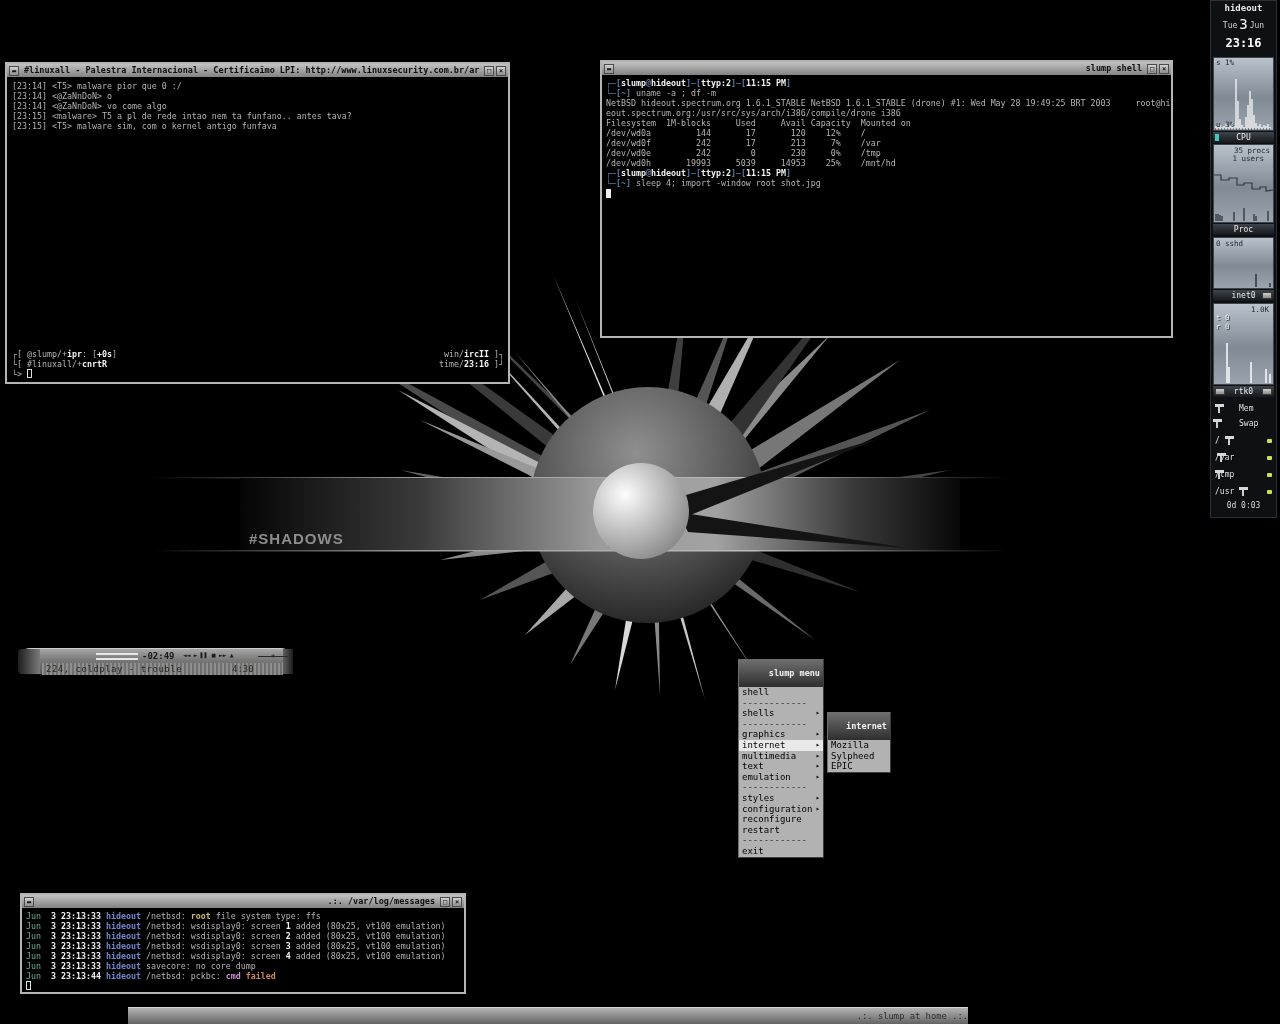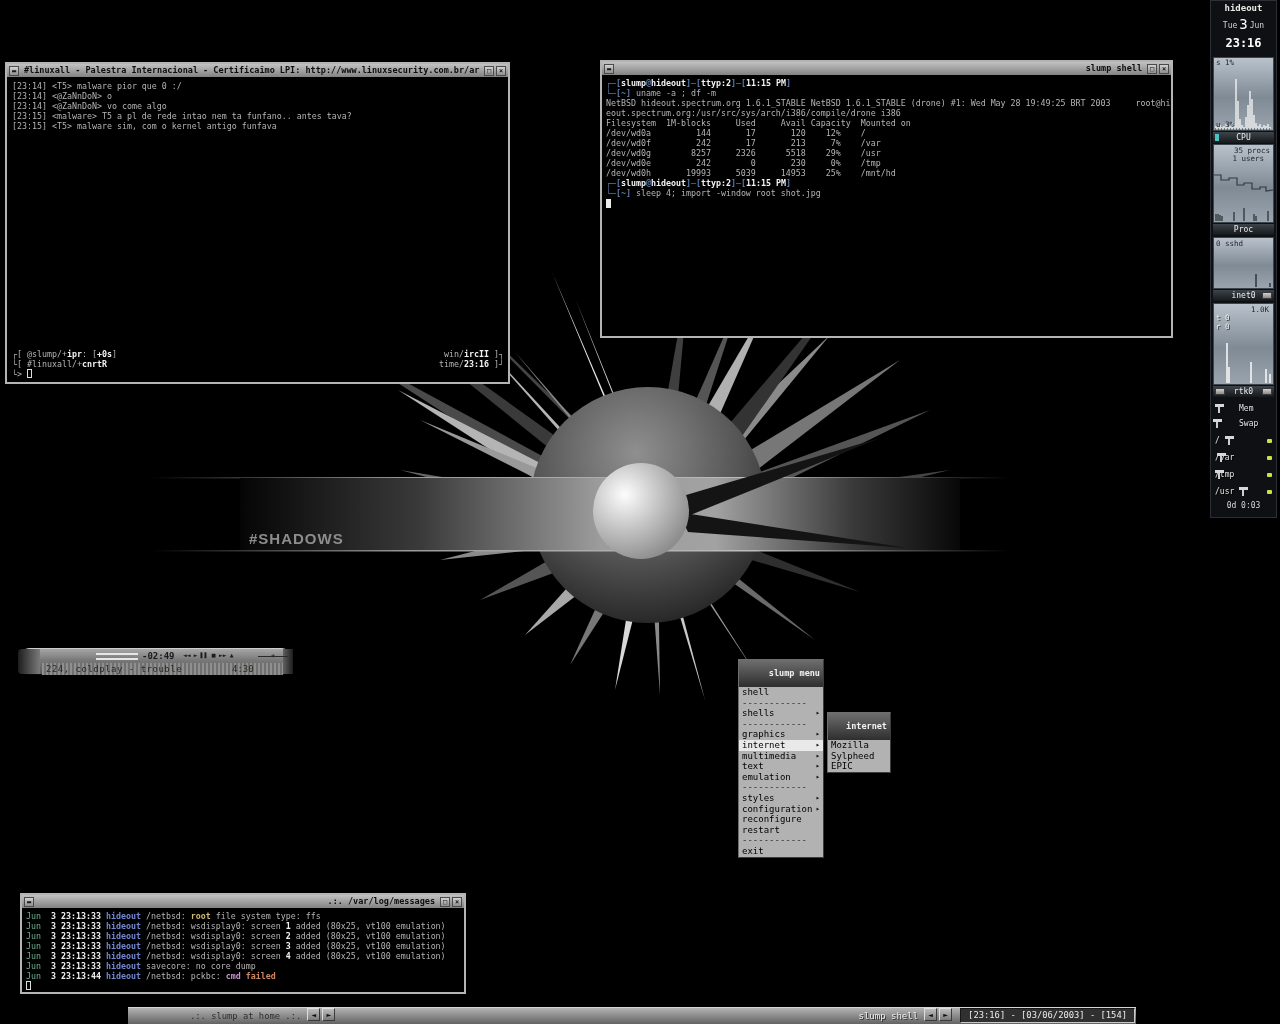--- a/index.html
+++ b/index.html
@@ -97,23 +97,23 @@
   .mon-row{position:absolute;left:4px;right:4px;height:12px;color:#e4e4e4;
            font:8px/12px "DejaVu Sans Mono",monospace;text-shadow:1px 1px 0 #000;}
   .krell{position:absolute;width:9px;height:9px;top:1px;}
   .krell:before{content:"";position:absolute;left:0;right:0;top:0;height:3px;background:#d8d8d8;}
   .krell:after{content:"";position:absolute;left:3px;top:3px;width:2px;height:6px;background:#cecece;}
   .led{position:absolute;right:0;top:4px;width:5px;height:4px;background:#c6e34a;border-radius:1px;}
   .mon-uptime{position:absolute;left:0;right:0;top:500px;text-align:center;color:#d6d6d6;
               font:8px/10px "DejaVu Sans Mono",monospace;}
   
   #taskbar{position:absolute;left:0;top:1007px;width:1280px;height:17px;background:#000;z-index:4;}
-  #taskbar .bar{position:absolute;left:128px;top:0;width:1008px;height:17px;
+  #taskbar .bar{position:absolute;left:128px;top:0;width:840px;height:17px;
                 background:linear-gradient(180deg,#b3b3b3,#636363);
-                border-top:1px solid #d6d6d6;box-sizing:border-box;display:flex;align-items:flex-start;}
+                border-top:1px solid #d6d6d6;box-sizing:border-box;display:flex;align-items:flex-end;flex-direction:column;}
   .ws-label{color:#2e2e2e;font:8.8px/16px "DejaVu Sans Mono",monospace;margin-left:62px;white-space:nowrap;}
   .tb-arrows{display:flex;gap:2px;margin-left:6px;}
   .arrow-btn{width:13px;height:13px;background:linear-gradient(180deg,#bdbdbd,#7c7c7c);
              border-top:1px solid #dedede;border-left:1px solid #dedede;
              border-right:1px solid #3a3a3a;border-bottom:1px solid #3a3a3a;box-sizing:border-box;
              display:flex;align-items:center;justify-content:center;
              font:6px/10px "DejaVu Sans",sans-serif;color:#101010;}
   .bar-fill{flex:1;}
   .task-label{color:#f0f0f0;text-shadow:1px 1px 0 #2d2d2d;font:9px/16px "DejaVu Sans Mono",monospace;white-space:nowrap;}
   .clockpanel{background:#303030;border-top:1px solid #161616;border-left:1px solid #161616;
@@ -245,21 +245,20 @@
     </div>
     <div class="content">
       <div id="shell-lines">
           <div class="tline"><span class="bl">┌─[</span><span class="wh">slump</span><span class="bl">@</span><span class="wh">hideout</span><span class="bl">]─[</span><span class="wh">ttyp:2</span><span class="bl">]─[</span><span class="wh">11:15 PM</span><span class="bl">]</span></div>
           <div class="tline"><span class="bl">└─[~]</span><span class="fg"> uname -a ; df -m</span></div>
           <div class="tline"><span class="fg">NetBSD hideout.spectrum.org 1.6.1_STABLE NetBSD 1.6.1_STABLE (drone) #1: Wed May 28 19:49:25 BRT 2003     root@hid</span></div>
           <div class="tline"><span class="fg">eout.spectrum.org:/usr/src/sys/arch/i386/compile/drone i386</span></div>
           <div class="tline"><span class="fg">Filesystem  1M-blocks     Used     Avail Capacity  Mounted on</span></div>
           <div class="tline"><span class="fg">/dev/wd0a         144       17       120    12%    /</span></div>
           <div class="tline"><span class="fg">/dev/wd0f         242       17       213     7%    /var</span></div>
-          <div class="tline"><span class="fg">/dev/wd0g        8257     2326      5518    29%    /usr</span></div>
           <div class="tline"><span class="fg">/dev/wd0e         242        0       230     0%    /tmp</span></div>
           <div class="tline"><span class="fg">/dev/wd0h       19993     5039     14953    25%    /mnt/hd</span></div>
           <div class="tline"><span class="bl">┌─[</span><span class="wh">slump</span><span class="bl">@</span><span class="wh">hideout</span><span class="bl">]─[</span><span class="wh">ttyp:2</span><span class="bl">]─[</span><span class="wh">11:15 PM</span><span class="bl">]</span></div>
           <div class="tline"><span class="bl">└─[~]</span><span class="fg"> sleep 4; import -window root shot.jpg</span></div>
           <div class="tline"><span class="cur"> </span></div>
         </div>
     </div>
   </div>
 
   <div id="log-win" class="win z1">

